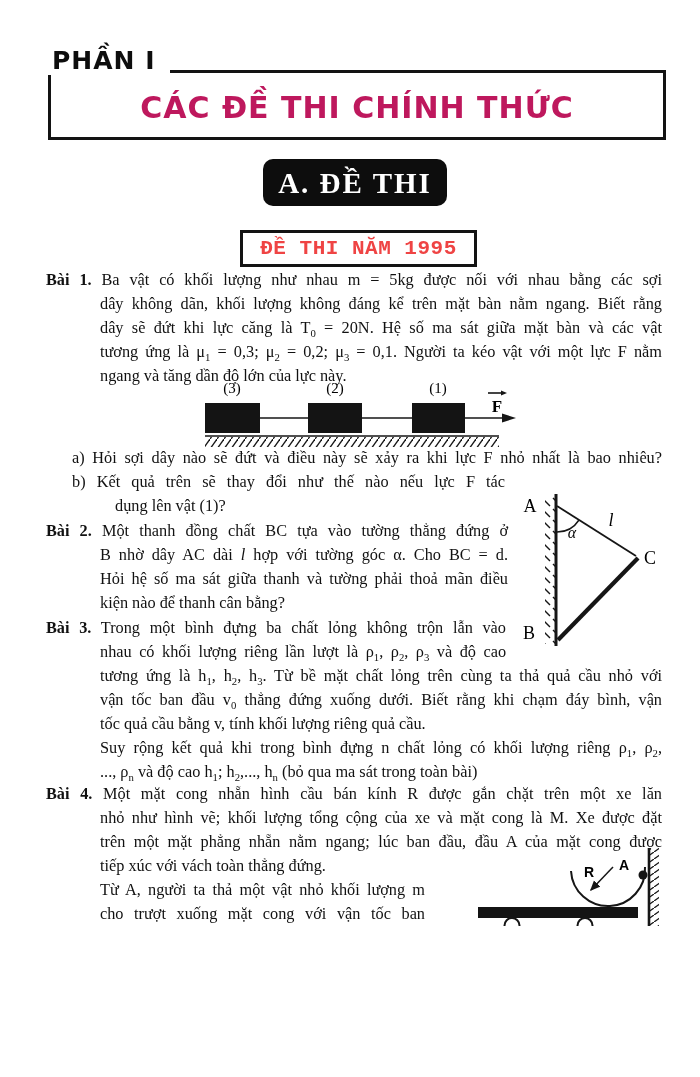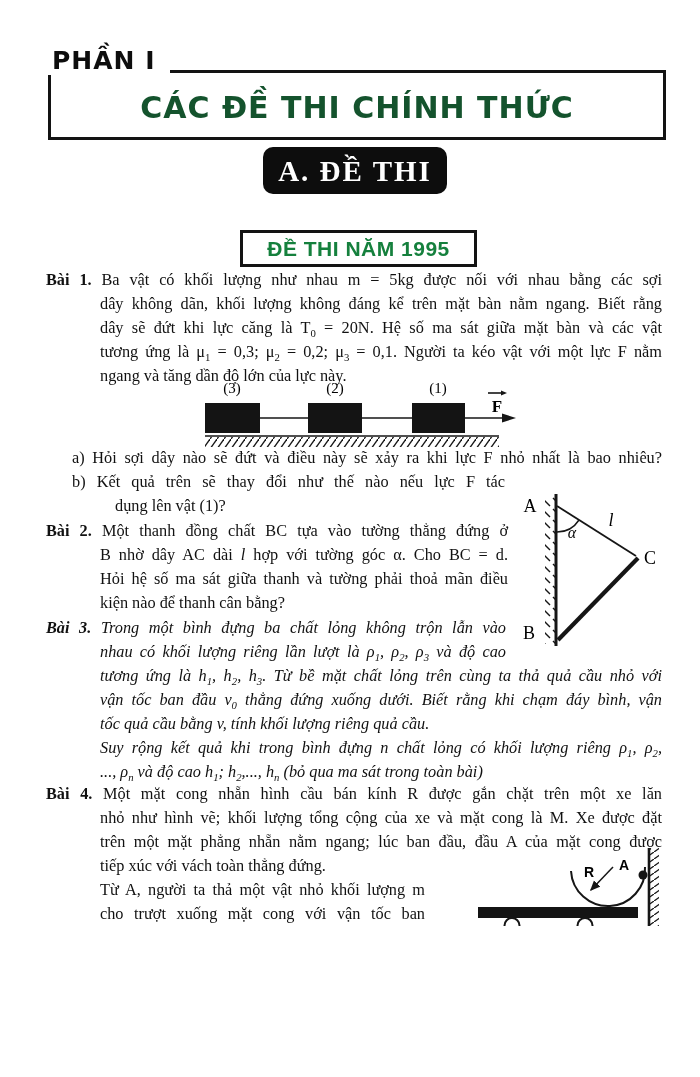--- a/index.html
+++ b/index.html
@@ -7,29 +7,29 @@
         font-family:"Liberation Serif", serif;color:#111;}
 
   
   .part-label{position:absolute;left:44px;top:46px;z-index:3;background:#fff;
     padding:0 14px 0 8px;font-family:"DejaVu Sans",sans-serif;font-weight:bold;
     font-size:25px;letter-spacing:1px;color:#0d0d0d;}
   .header-box{position:absolute;left:48px;top:70px;width:612px;height:64px;
     border:3px solid #131313;z-index:1;}
   .part-title{position:absolute;left:0;right:0;top:17px;text-align:center;
     font-family:"DejaVu Sans",sans-serif;font-weight:bold;font-size:30px;
-    letter-spacing:1px;color:#14532d;}
-  .section-box{position:absolute;left:263px;top:147px;width:184px;height:47px;
+    letter-spacing:1px;color:#be185d;}
+  .section-box{position:absolute;left:263px;top:159px;width:184px;height:47px;
     background:#0d0d0d;border-radius:10px;text-align:center;line-height:49px;
     font-family:"Liberation Serif",serif;font-weight:bold;font-size:29px;
     letter-spacing:2px;color:#ffffff;}
   .exam-box{position:absolute;left:240px;top:230px;width:231px;height:31px;
     border:3px solid #131313;text-align:center;line-height:31px;
-    font-family:Liberation Sans, sans-serif;font-weight:bold;font-size:21px;
-    letter-spacing:0.5px;color:#15803d;}
+    font-family:Liberation Mono, monospace;font-weight:bold;font-size:21px;
+    letter-spacing:0.5px;color:#ef4444;}
 
   
   .prob{position:absolute;left:46px;width:616px;font-size:16.3px;z-index:2;}
   .line{line-height:24px;text-align:justify;text-align-last:justify;}
   .line.end{text-align:left;text-align-last:left;}
   .cont{padding-left:54px;}
   sub{font-size:66%;line-height:0;}
   i{font-style:italic;}
   b{font-weight:bold;}
 
@@ -117,21 +117,21 @@
       <line x1="51" y1="154" x2="131" y2="72" stroke="#161616" stroke-width="4.2"></line>
       <path d="M 50,46 A 26 26 0 0 0 72,34" fill="none" stroke="#161616" stroke-width="1.4"></path>
       <text class="figtext" x="23" y="26" font-size="18" text-anchor="middle">A</text>
       <text class="figtext" x="22" y="153" font-size="18" text-anchor="middle">B</text>
       <text class="figtext" x="143" y="78" font-size="18" text-anchor="middle">C</text>
       <text class="figtext" x="65" y="52" font-size="16" font-style="italic" text-anchor="middle">α</text>
       <text class="figtext" x="104" y="40" font-size="18" font-style="italic" text-anchor="middle">l</text>
     </svg>
   </div>
 
-  <div class="prob" style="top:616px;font-style:italic;">
+  <div class="prob" style="top:616px;">
     <div class="line" style="padding-right:156px;"><b>Bài 3.</b> Trong một bình đựng ba chất lỏng không trộn lẫn vào</div>
     <div class="line cont" style="padding-right:156px;">nhau có khối lượng riêng lần lượt là ρ<sub>1</sub>, ρ<sub>2</sub>, ρ<sub>3</sub> và độ cao</div>
     <div class="line cont">tương ứng là h<sub>1</sub>, h<sub>2</sub>, h<sub>3</sub>. Từ bề mặt chất lỏng trên cùng ta thả quả cầu nhỏ với</div>
     <div class="line cont">vận tốc ban đầu v<sub>0</sub> thẳng đứng xuống dưới. Biết rằng khi chạm đáy bình, vận</div>
     <div class="line cont end">tốc quả cầu bằng v, tính khối lượng riêng quả cầu.</div>
     <div class="line cont">Suy rộng kết quả khi trong bình đựng n chất lỏng có khối lượng riêng ρ<sub>1</sub>, ρ<sub>2</sub>,</div>
     <div class="line cont end">..., ρ<sub>n</sub> và độ cao h<sub>1</sub>; h<sub>2</sub>,..., h<sub>n</sub> (bỏ qua ma sát trong toàn bài)</div>
   </div>
 
   <div class="prob" style="top:782px;">

